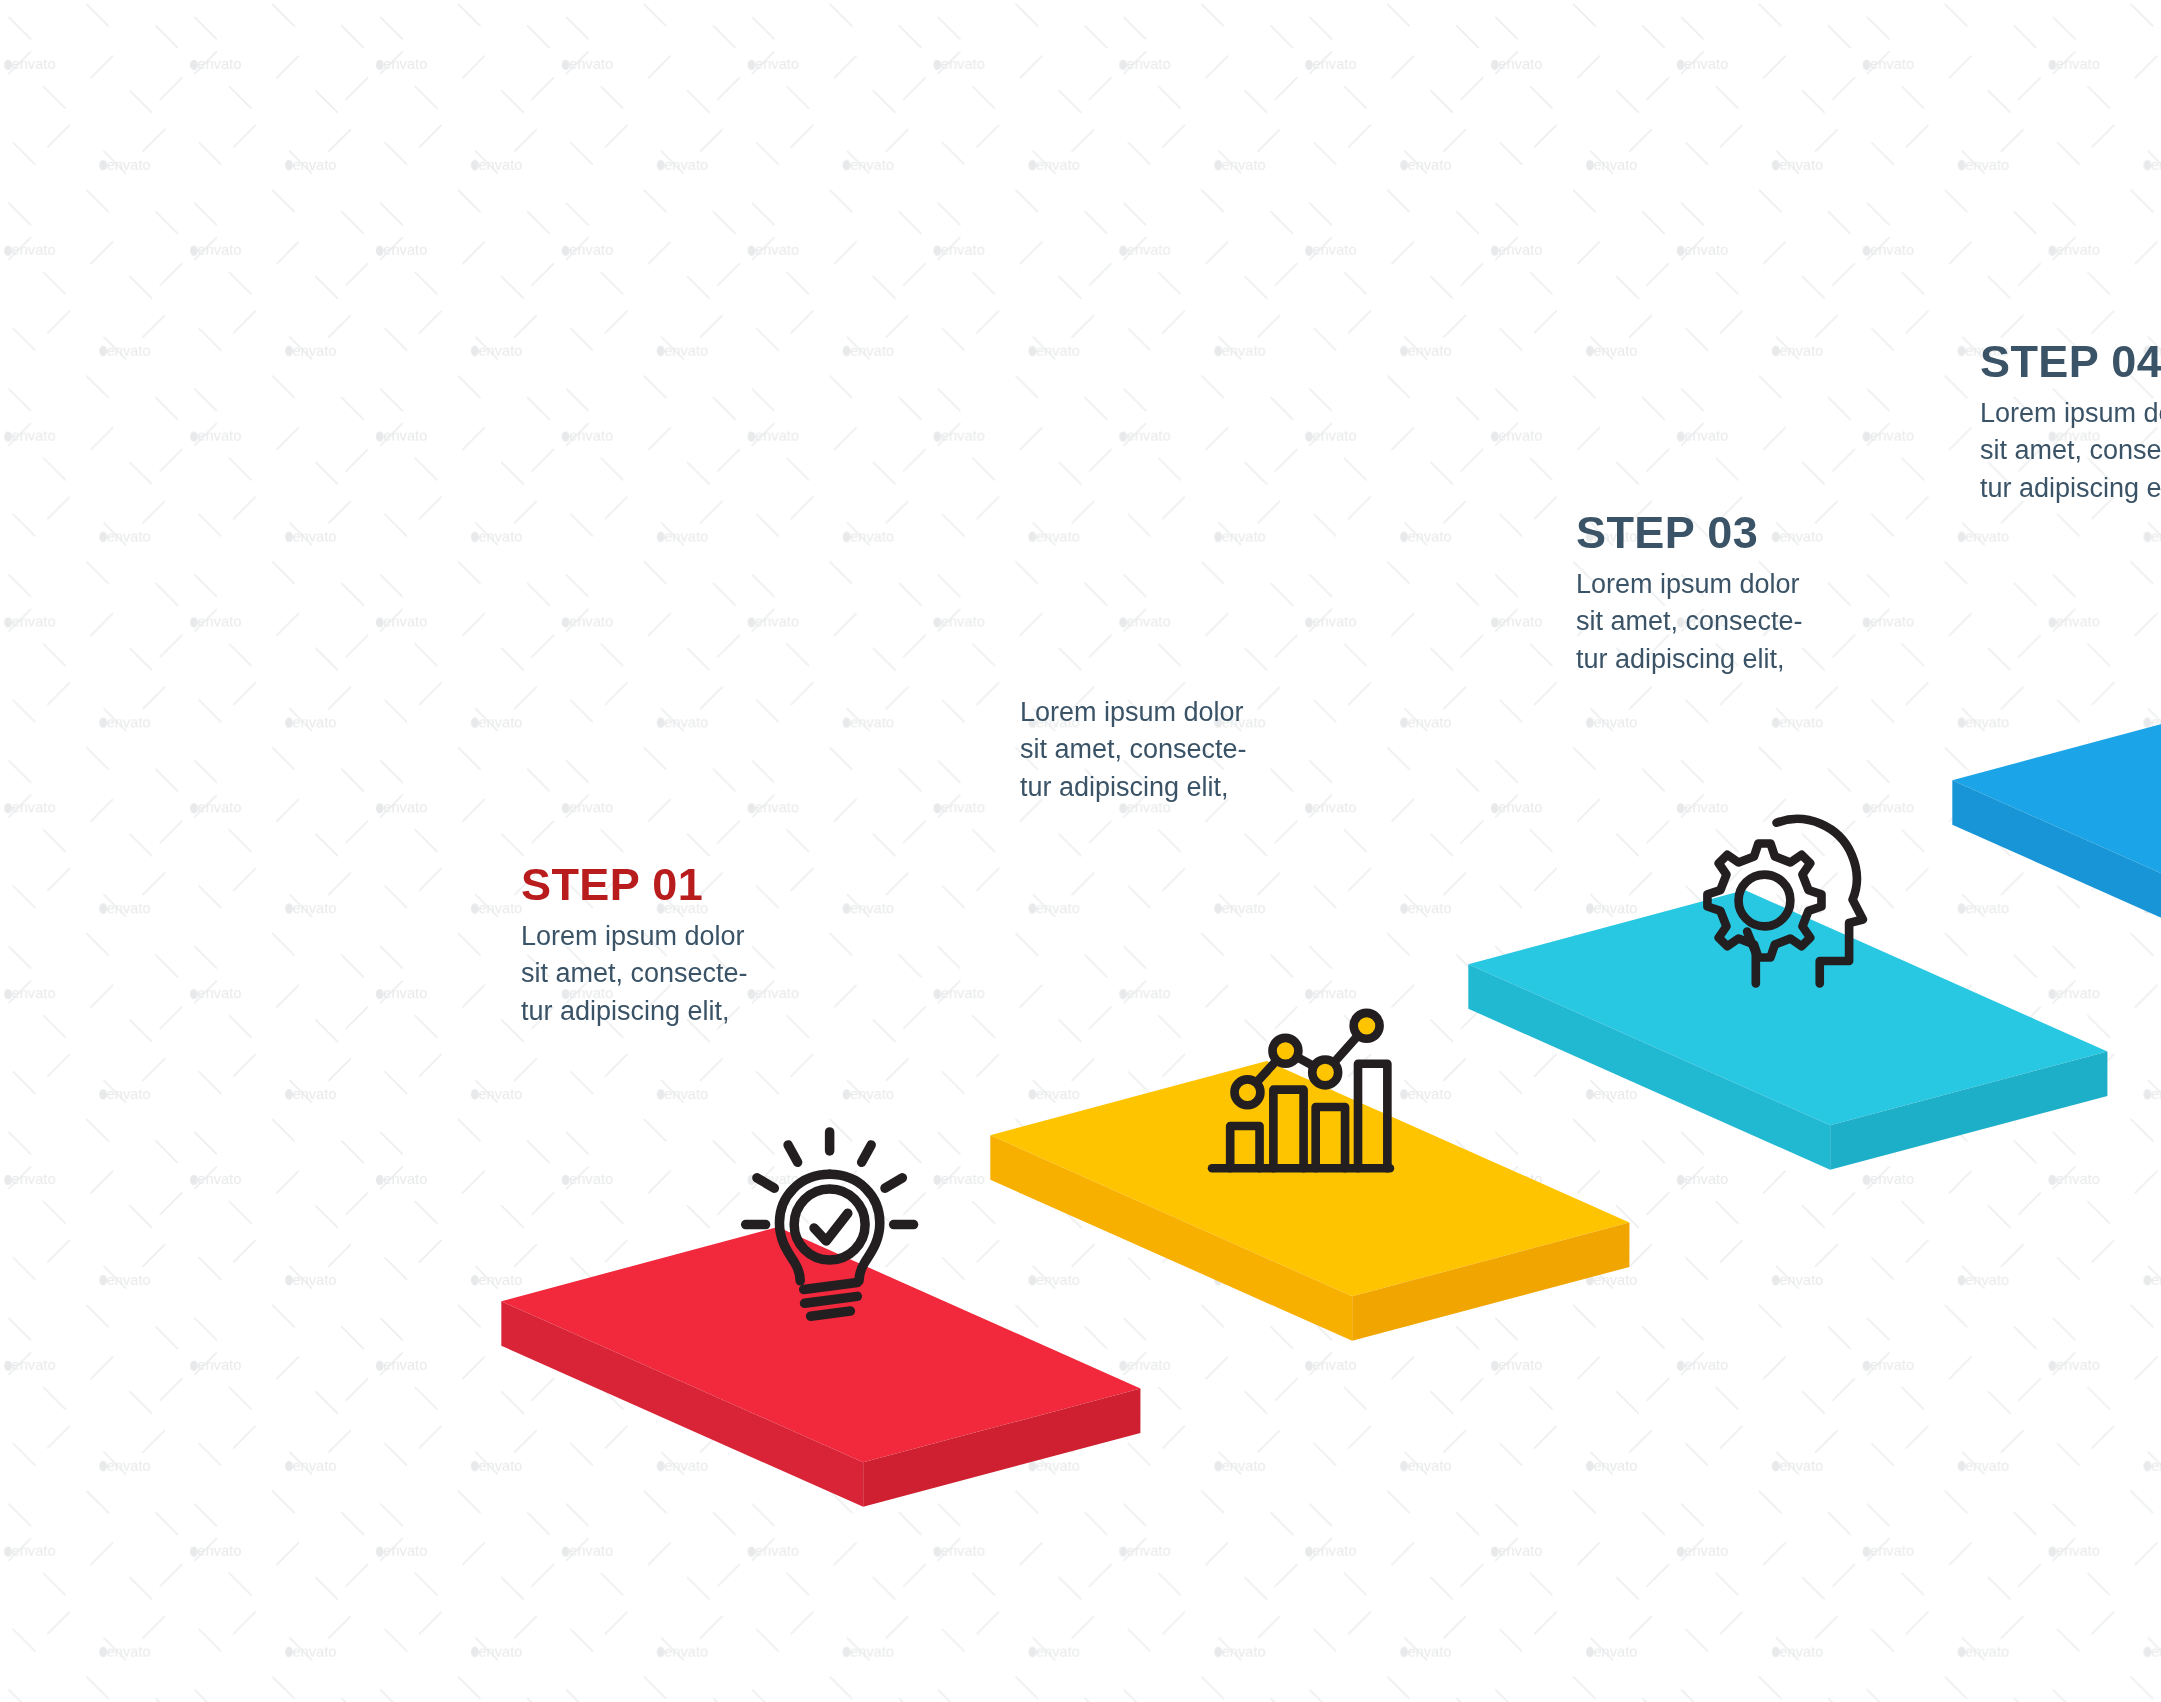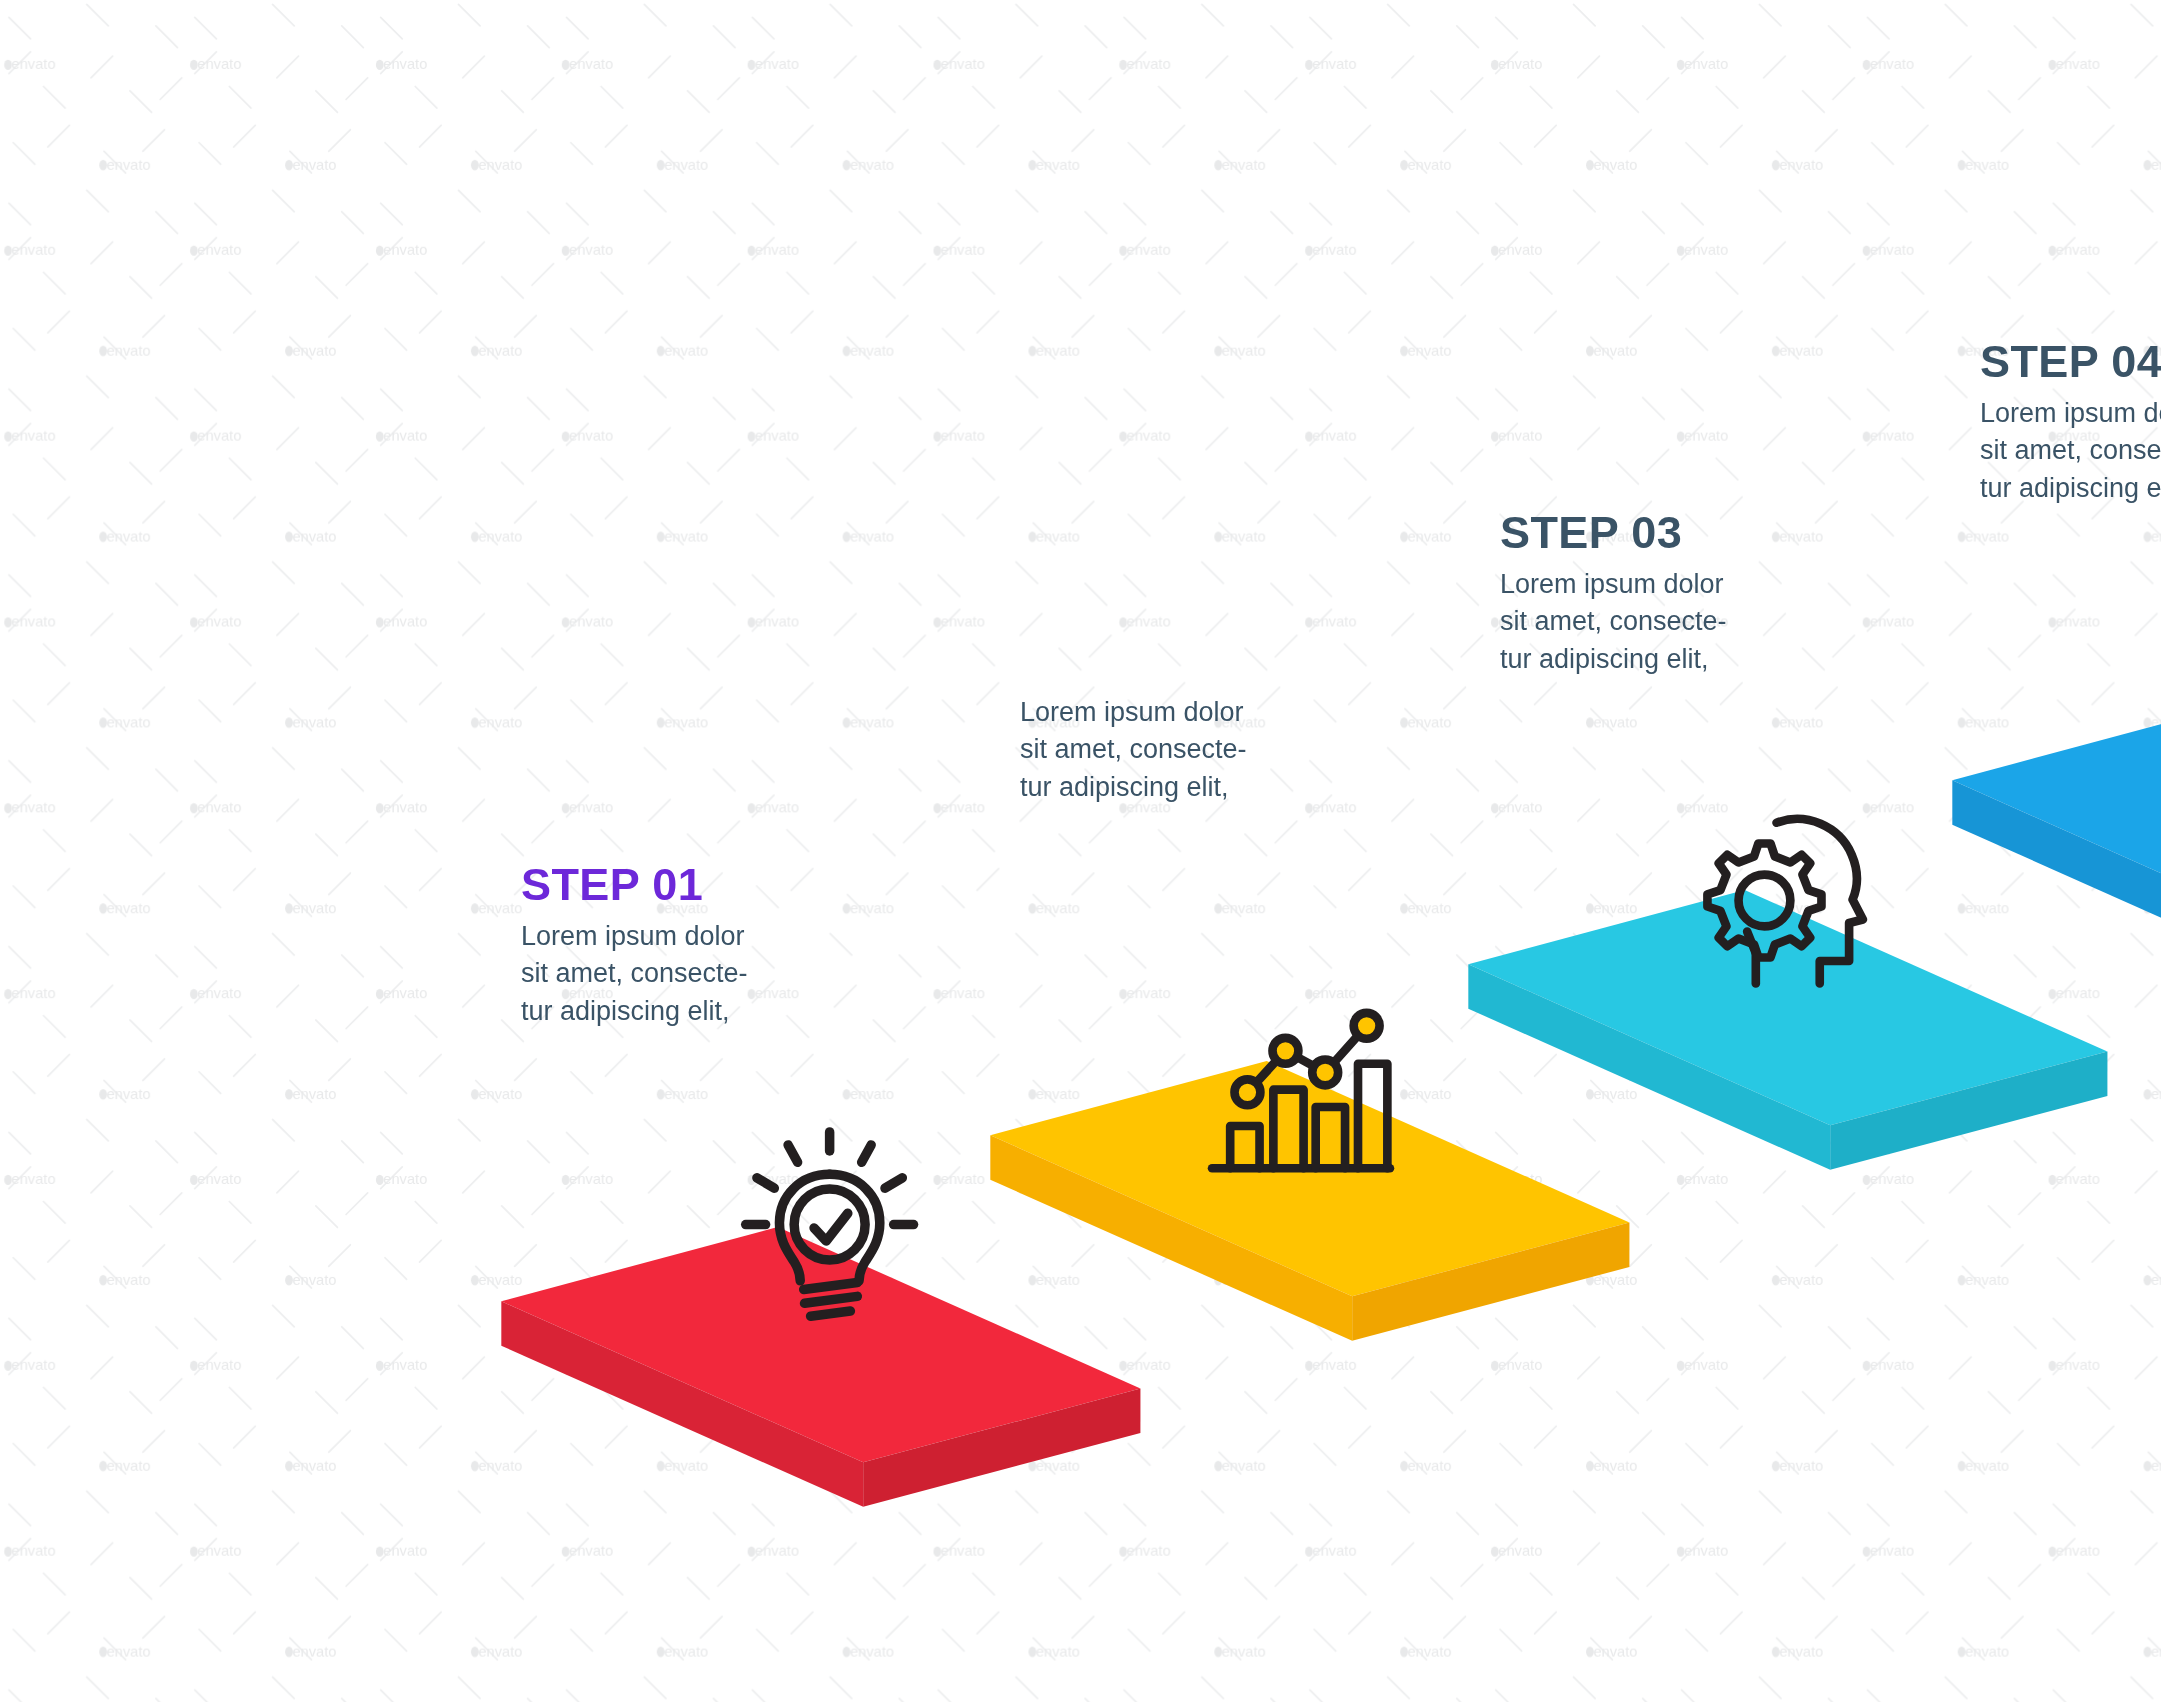--- a/index.html
+++ b/index.html
@@ -91,21 +91,21 @@
       <line x1="228" y1="18" x2="228" y2="62"></line>
       <line x1="132" y1="48" x2="154" y2="88"></line>
       <line x1="324" y1="48" x2="302" y2="88"></line>
       <line x1="60" y1="124" x2="100" y2="148"></line>
       <line x1="396" y1="124" x2="356" y2="148"></line>
       <line x1="34" y1="232" x2="80" y2="232"></line>
       <line x1="422" y1="232" x2="376" y2="232"></line>
     </g>
   </svg>
   <div class="step-text" style="left:521px;top:862px;">
-    <p class="step-title" style="color:#6d28d9;">STEP 01</p>
+    <p class="step-title" style="color:#b91c1c;">STEP 01</p>
     <p class="step-body" style="color:#3A5366;">
       <span>Lorem ipsum dolor</span><br>
       <span>sit amet, consecte-</span><br>
       <span>tur adipiscing elit,</span>
     </p>
   </div>
 
   <svg class="slab-svg" style="left:990px;top:1061px;" width="657" height="190" viewBox="0 0 1520 440">
     <polygon points="0,172 640,0 1480,374 838,545" fill="#FFC400"></polygon>
     <polygon points="0,172 838,545 838,648 0,275" fill="#F7AF00"></polygon>
@@ -140,21 +140,21 @@
   </svg>
   <svg class="icon-svg" style="left:1690px;top:802px;" width="199" height="203" viewBox="0 0 460 470">
     <g fill="none" stroke="#231F20" stroke-width="20" stroke-linecap="round" stroke-linejoin="round">
       <path d="M200 48 C 268 22 346 56 374 122 C 392 164 388 198 376 226 L 400 272 L 368 280 L 368 368 L 300 368 L 300 420"></path>
       <line x1="132" y1="300" x2="152" y2="350"></line>
       <line x1="152" y1="350" x2="152" y2="420"></line>
       <path d="M158 96 L 186 96 L 196 126 L 232 140 L 258 122 L 278 142 L 260 168 L 274 204 L 304 214 L 304 242 L 274 252 L 260 288 L 278 314 L 258 334 L 232 316 L 196 330 L 186 360 L 158 360 L 148 330 L 112 316 L 86 334 L 66 314 L 84 288 L 70 252 L 40 242 L 40 214 L 70 204 L 84 168 L 66 142 L 86 122 L 112 140 L 148 126 Z"></path>
       <circle cx="172" cy="228" r="60"></circle>
     </g>
   </svg>
-  <div class="step-text" style="left:1500px;top:510px;">
+  <div class="step-text" style="left:1576px;top:510px;">
     <p class="step-title" style="color:#3A5366;">STEP 03</p>
     <p class="step-body" style="color:#3A5366;">
       <span>Lorem ipsum dolor</span><br>
       <span>sit amet, consecte-</span><br>
       <span>tur adipiscing elit,</span>
     </p>
   </div>
 
   <svg class="slab-svg" style="left:1952px;top:706px;" width="657" height="190" viewBox="0 0 1520 440">
     <polygon points="0,172 640,0 1480,374 838,545" fill="#1BA5E8"></polygon>

